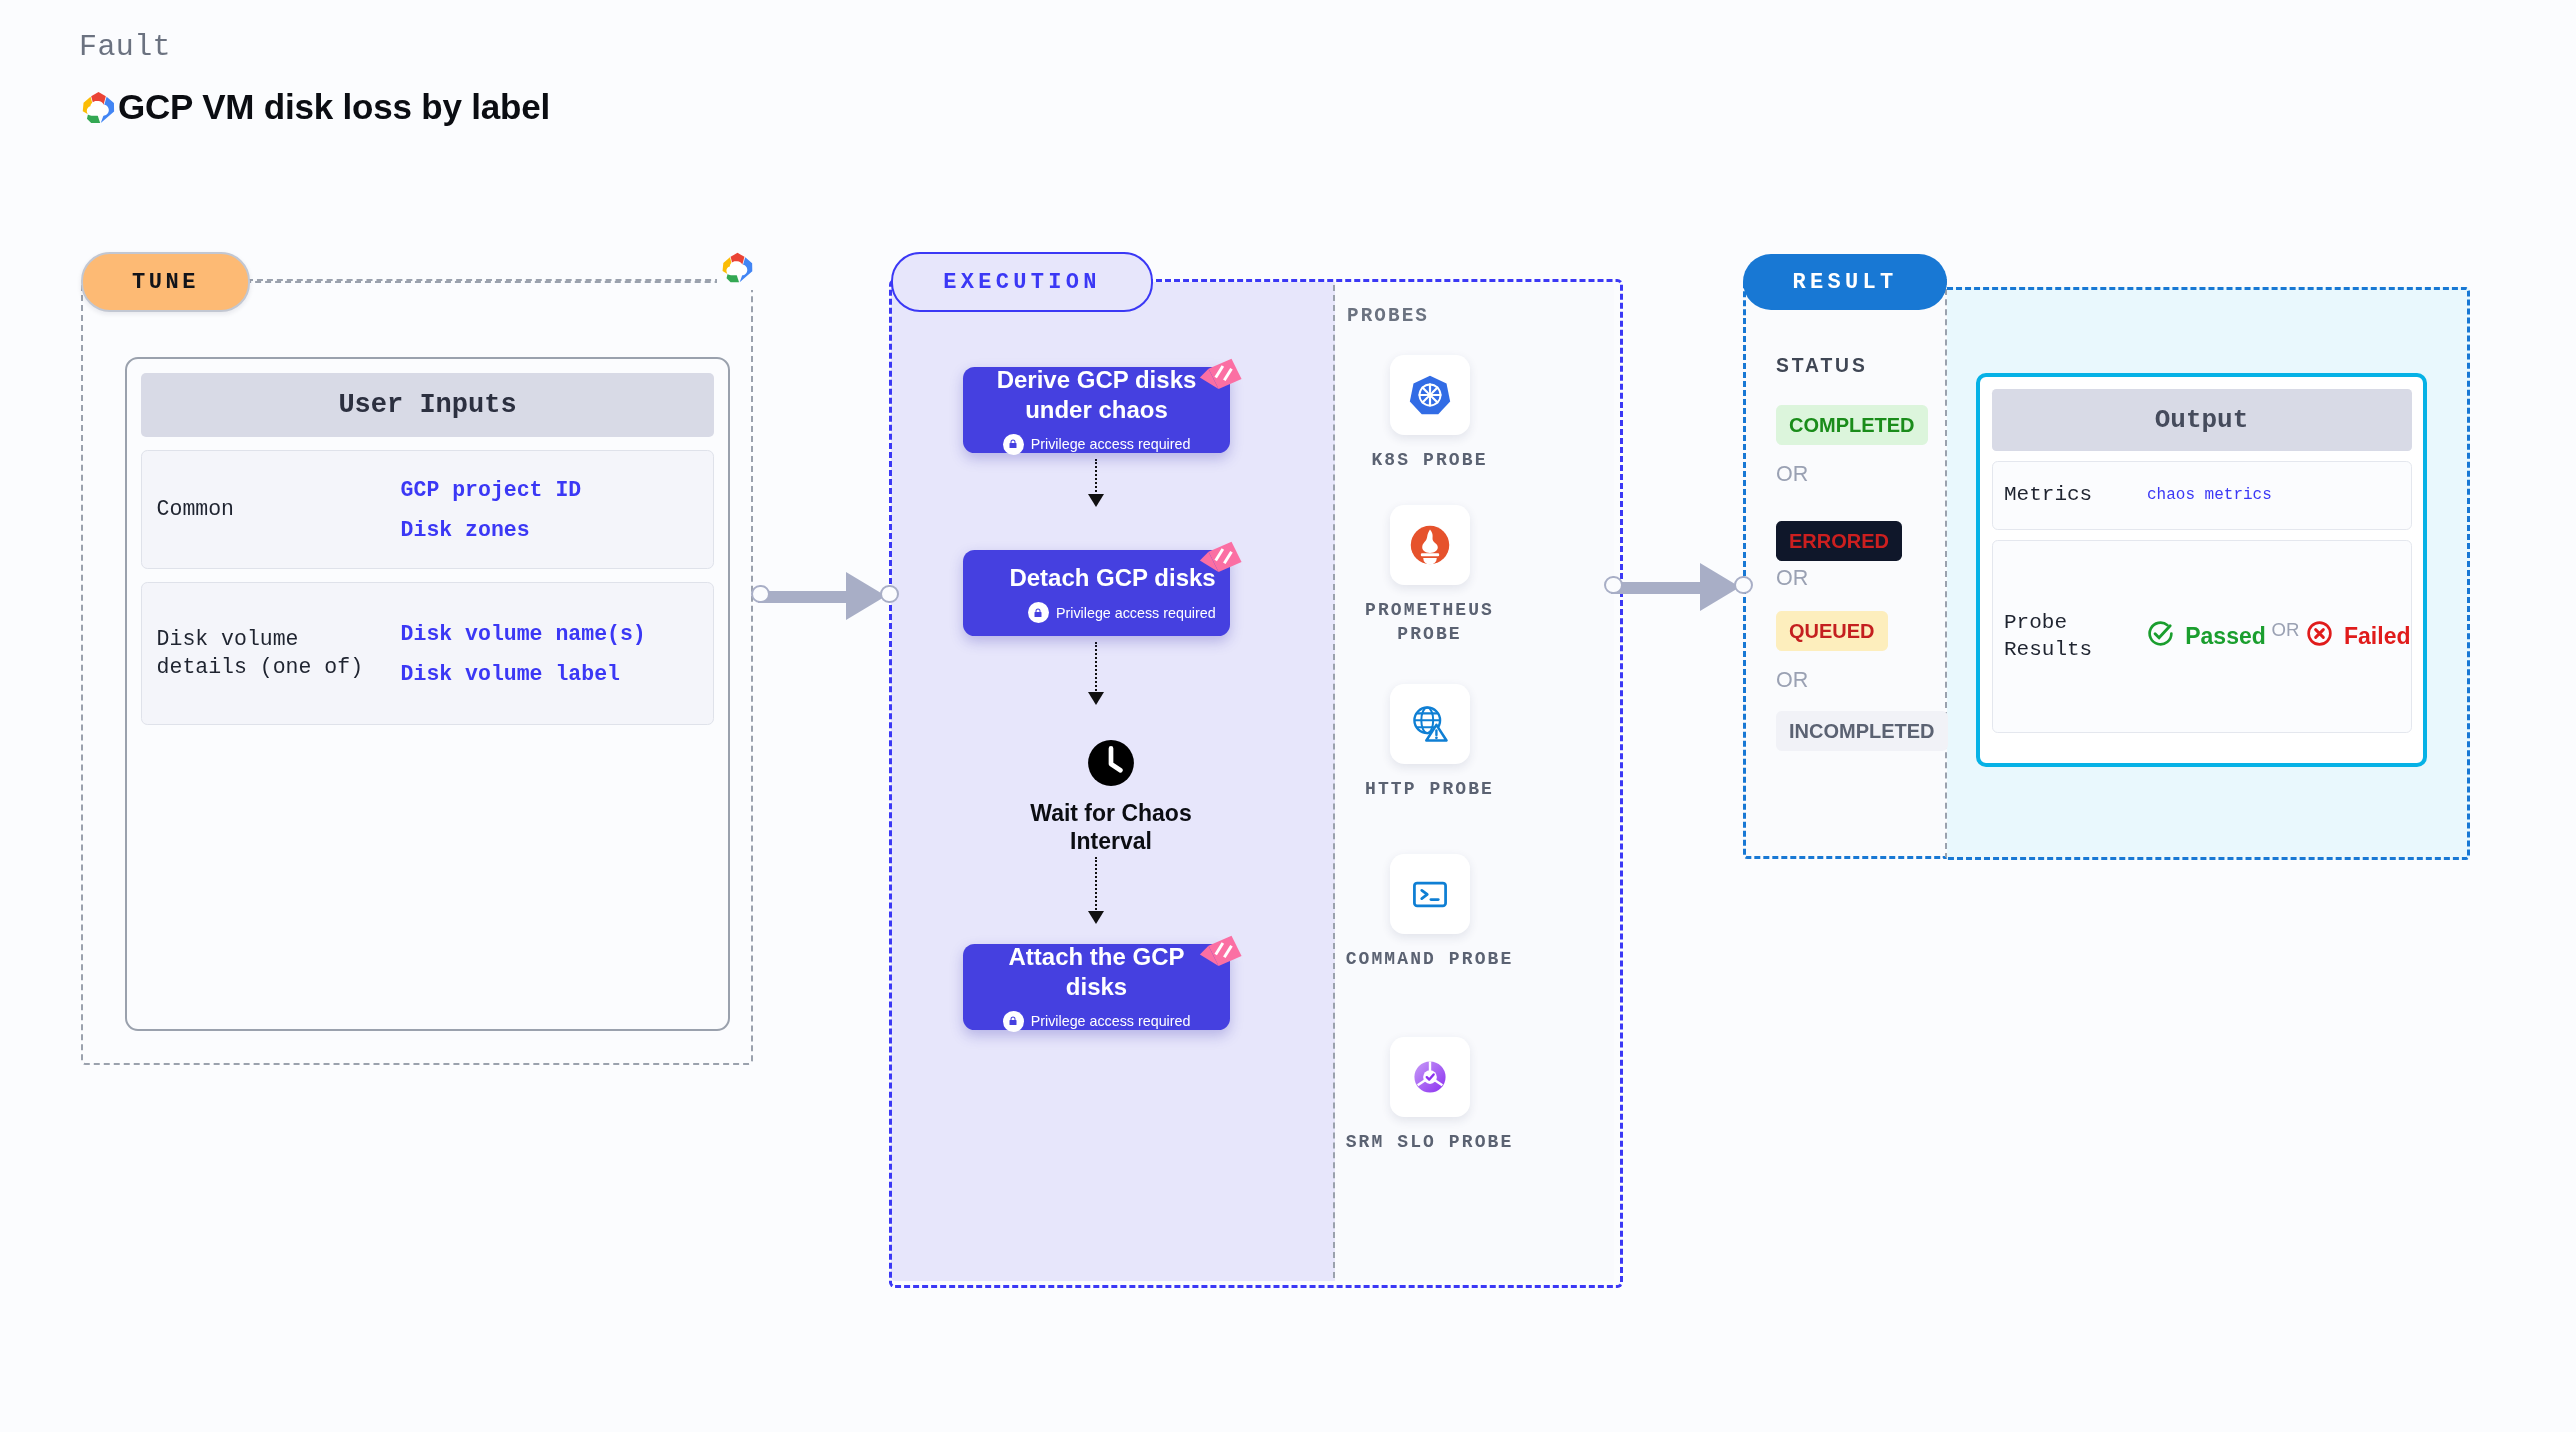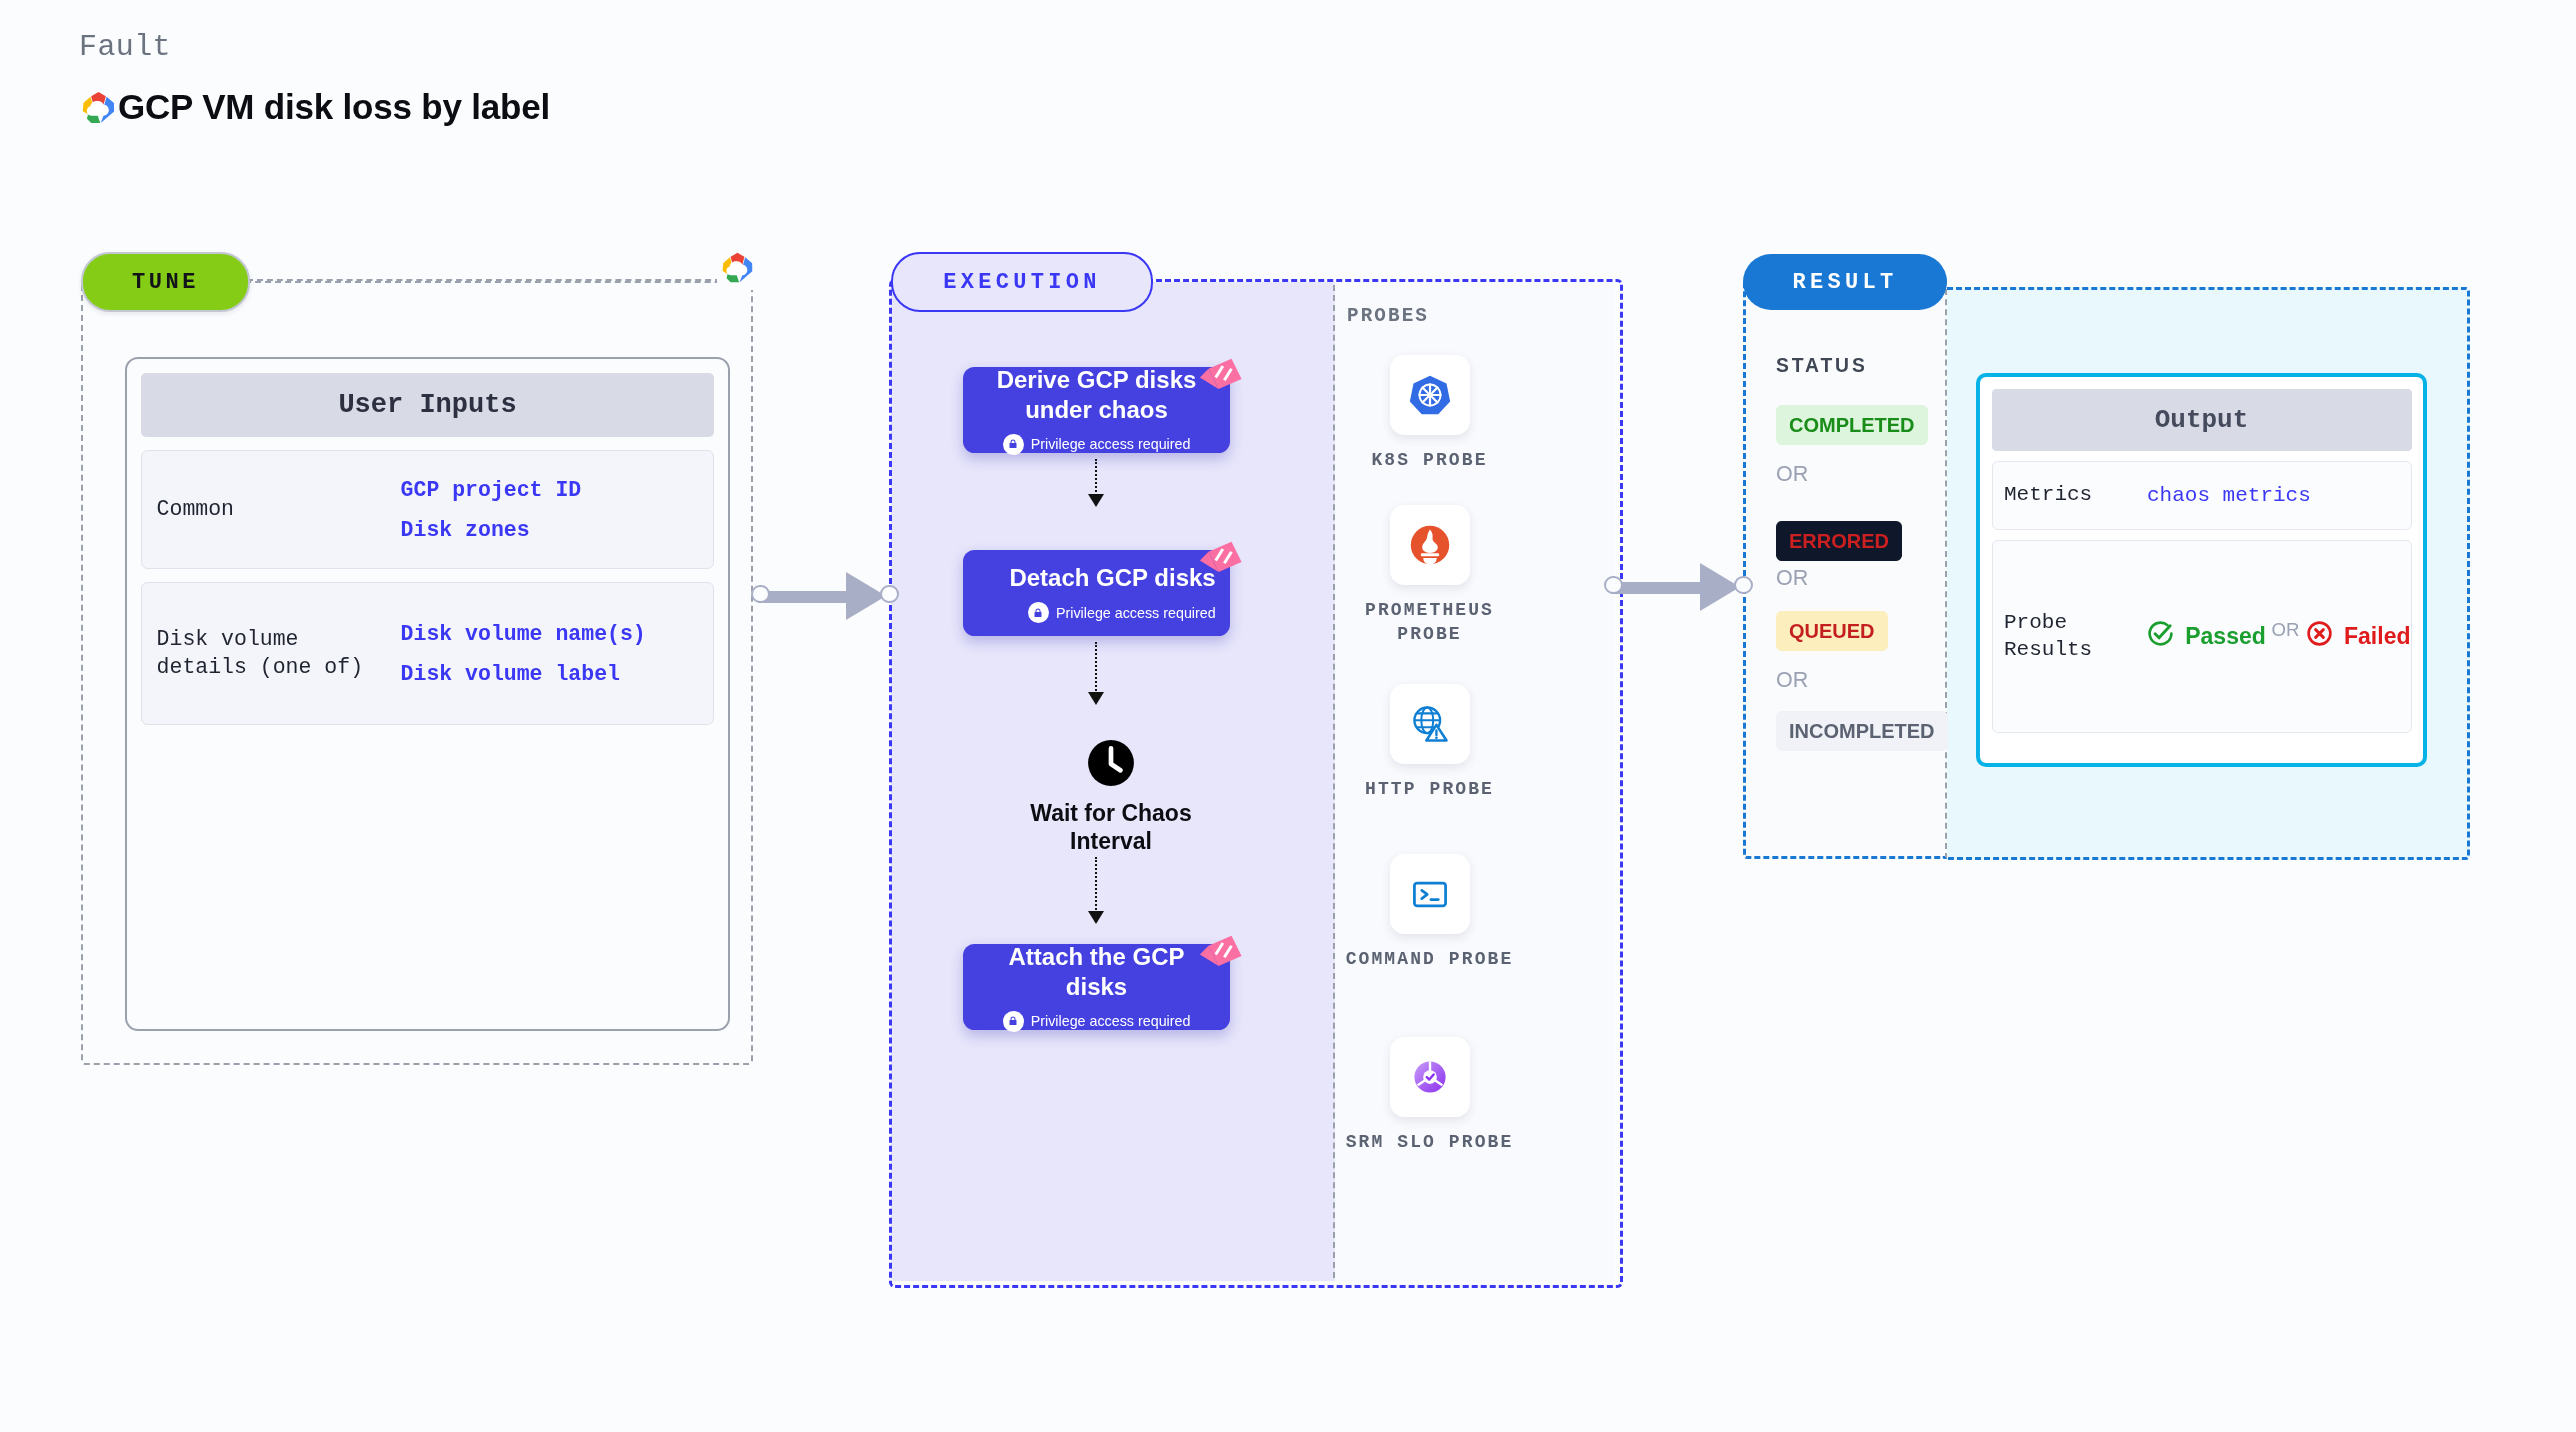--- a/index.html
+++ b/index.html
@@ -26,21 +26,21 @@
     font-family:"Liberation Mono",monospace;font-weight:bold;z-index:6;
   }
 
   
   #tune-frame{
     position:absolute;left:81px;top:281px;width:668px;height:780px;
     border:2.1px dashed #9aa1ad;border-radius:4.3px;background:transparent;
   }
   #tune-badge{
     left:81px;top:252px;width:165px;height:56px;
-    background:#84cc16;border:2.1px solid #c2c7d2;border-radius:29px;
+    background:#fdba74;border:2.1px solid #c2c7d2;border-radius:29px;
     color:#12141a;font-size:22px;letter-spacing:3.6px;
     box-shadow:0 2.1px 5px rgba(20,25,50,.09);
   }
   #tune-dash{
     position:absolute;left:247px;top:279px;width:494px;height:0;
     border-top:2.1px dashed #9aa1ad;z-index:5;
   }
   #tune-gcp{position:absolute;left:717px;top:247px;z-index:7;background:#fbfcfe;padding:2.1px;}
 
   #user-inputs-card{
@@ -179,21 +179,21 @@
   #output-head{
     height:62px;background:#d8dae6;border-radius:4.3px;
     display:flex;align-items:center;justify-content:center;
     font-family:"Liberation Mono",monospace;font-weight:bold;font-size:26px;color:#454b5c;
   }
   .out-row{
     margin-top:10px;border:1.4px solid #e4e7ee;border-radius:5.7px;background:#fbfcfe;
     display:flex;align-items:center;padding:11.5px 0 11.5px 11.5px;box-sizing:border-box;
   }
   .out-key{width:143px;font-family:"Liberation Mono",monospace;font-size:21px;color:#1f2430;line-height:1.3;}
-  .out-metric{font-family:"Liberation Mono",monospace;font-size:21px;color:#3b38f5;}
+  .out-metric{font-family:"Liberation Mono",monospace;font-size:16px;color:#3b38f5;}
   .out-res{display:flex;gap:5.7px;}
   .res-line{display:flex;align-items:center;gap:10px;font-size:23px;font-weight:bold;}
   .res-or{font-size:18.6px;color:#9aa1b3;font-weight:normal;}
 </style>
 </head>
 <body>
 
 <div id="header">
   <div id="fault-label">Fault</div>
   <div id="title-row">

